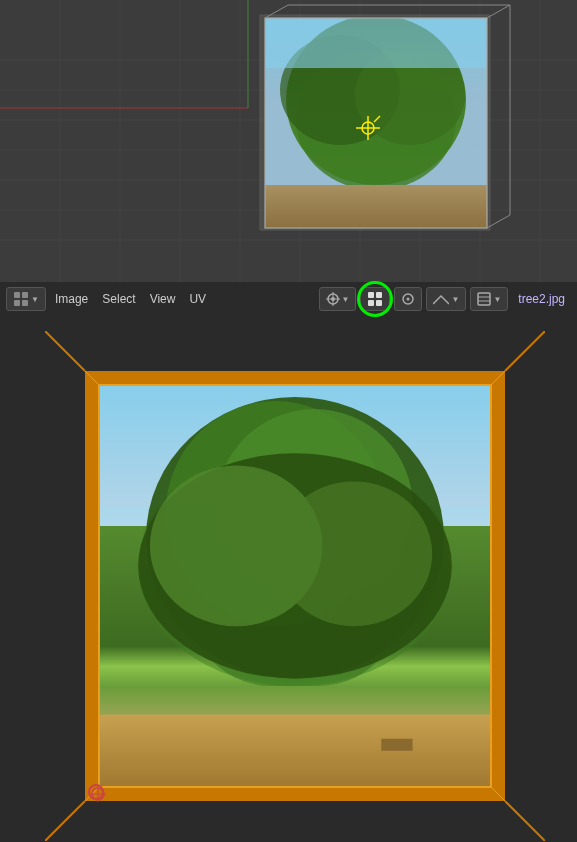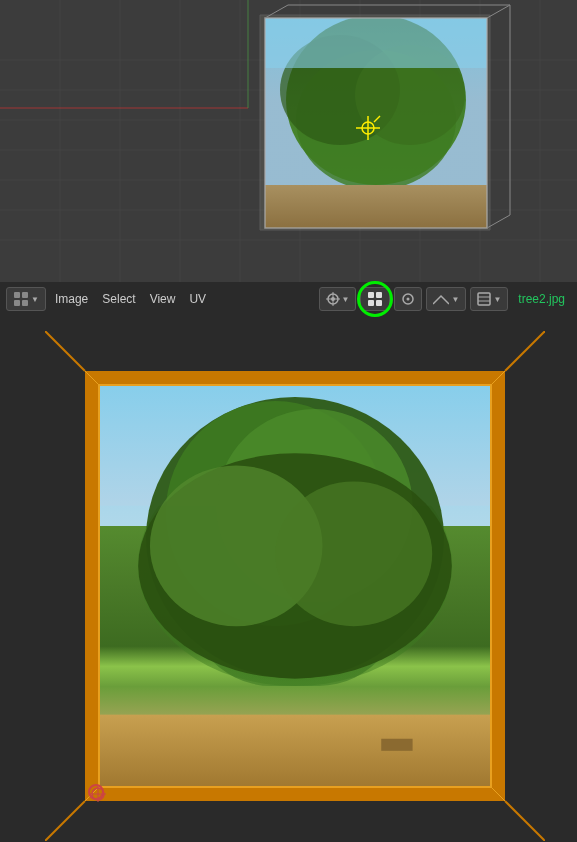--- a/index.html
+++ b/index.html
@@ -179,21 +179,21 @@
       bottom: 42px;
       left: 88px;
       width: 16px;
       height: 16px;
       border: 2px solid #cc4444;
       border-radius: 50%;
     }
 
     
     .filename-label {
-      color: #22c55e;
+      color: #c4b5fd;
       font-size: 12px;
       padding: 2px 6px;
     }
 
     
     .dropdown-arrow {
       color: #aaa;
       font-size: 8px;
     }
   </style>

